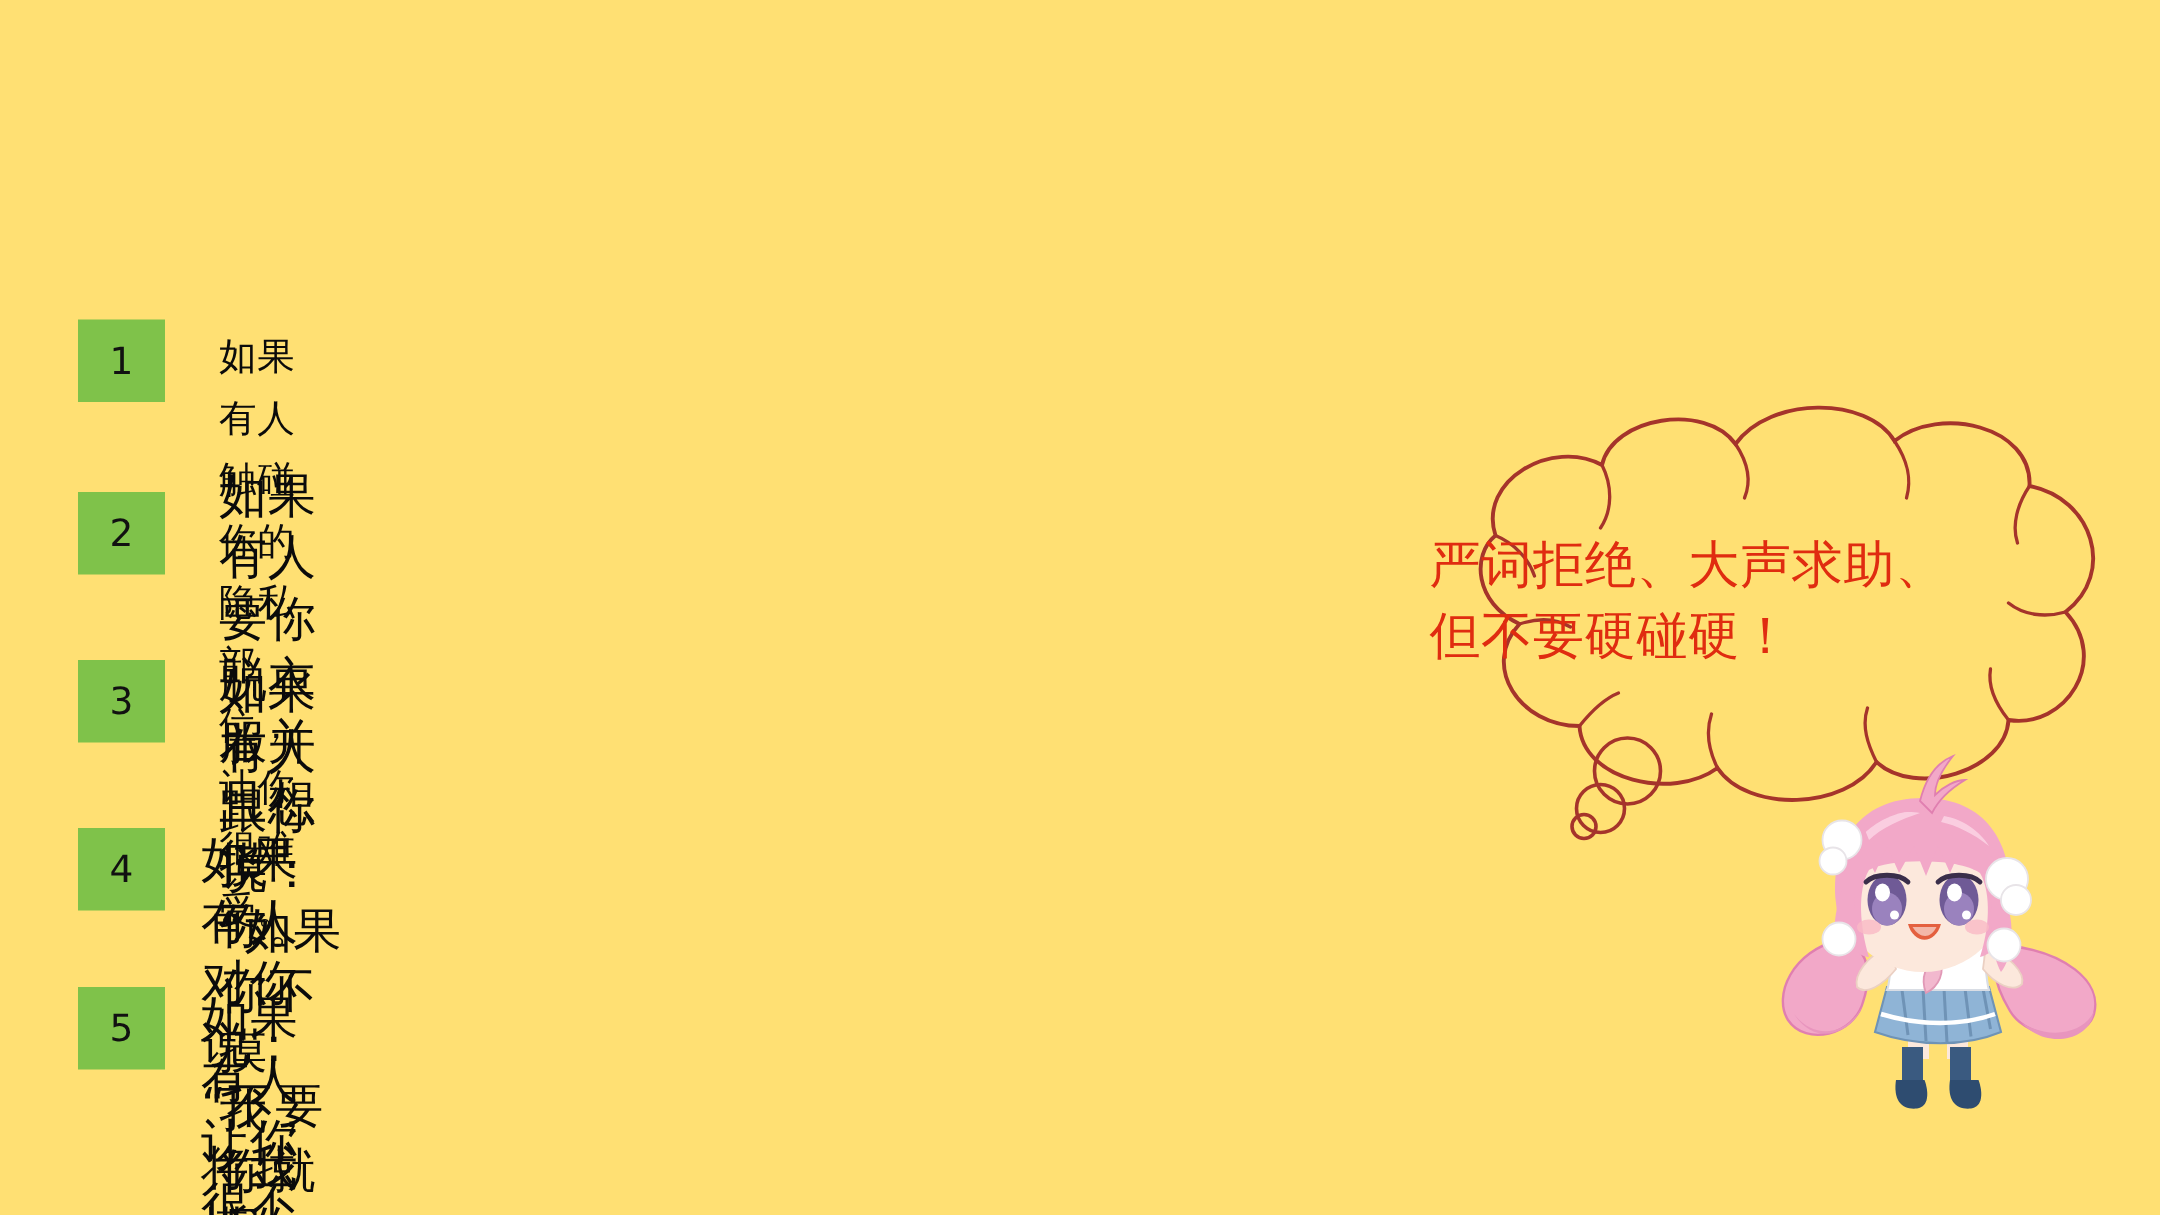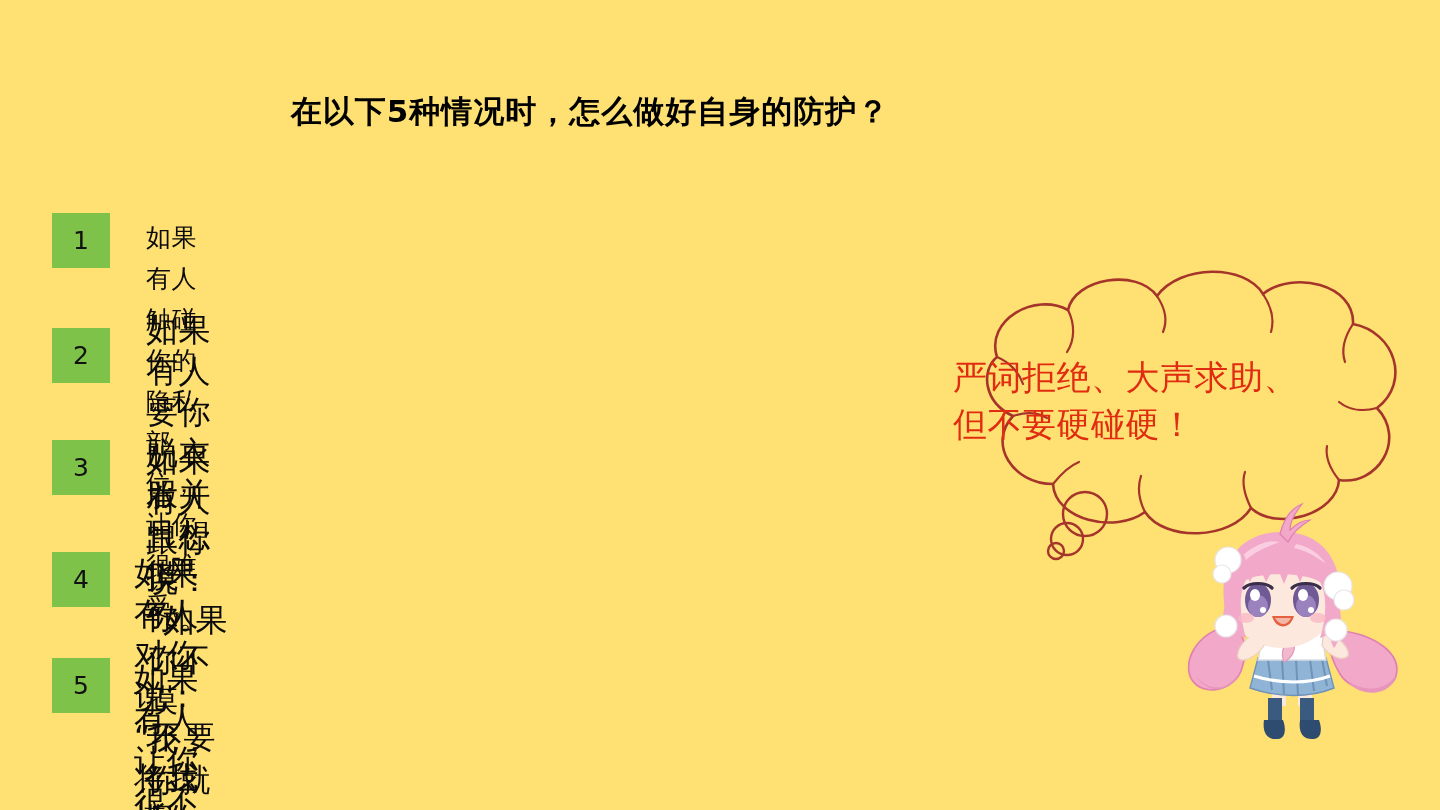--- a/index.html
+++ b/index.html
@@ -118,21 +118,20 @@
     top: 498px;
     width: 268px;
     height: 268px;
   }
 </style>
 </head>
 <body>
 
 <div class="slide">
 
-  <div class="slide-title">在以下5种情况时，怎么做好自身的防护？</div>
 
   <div class="item-list">
 
     <div class="list-item li-1">
       <div class="badge">1</div>
       <div class="item-text">如果有人触碰你的隐私部位，让你很难受。</div>
     </div>
 
     <div class="list-item li-2">
       <div class="badge">2</div>

